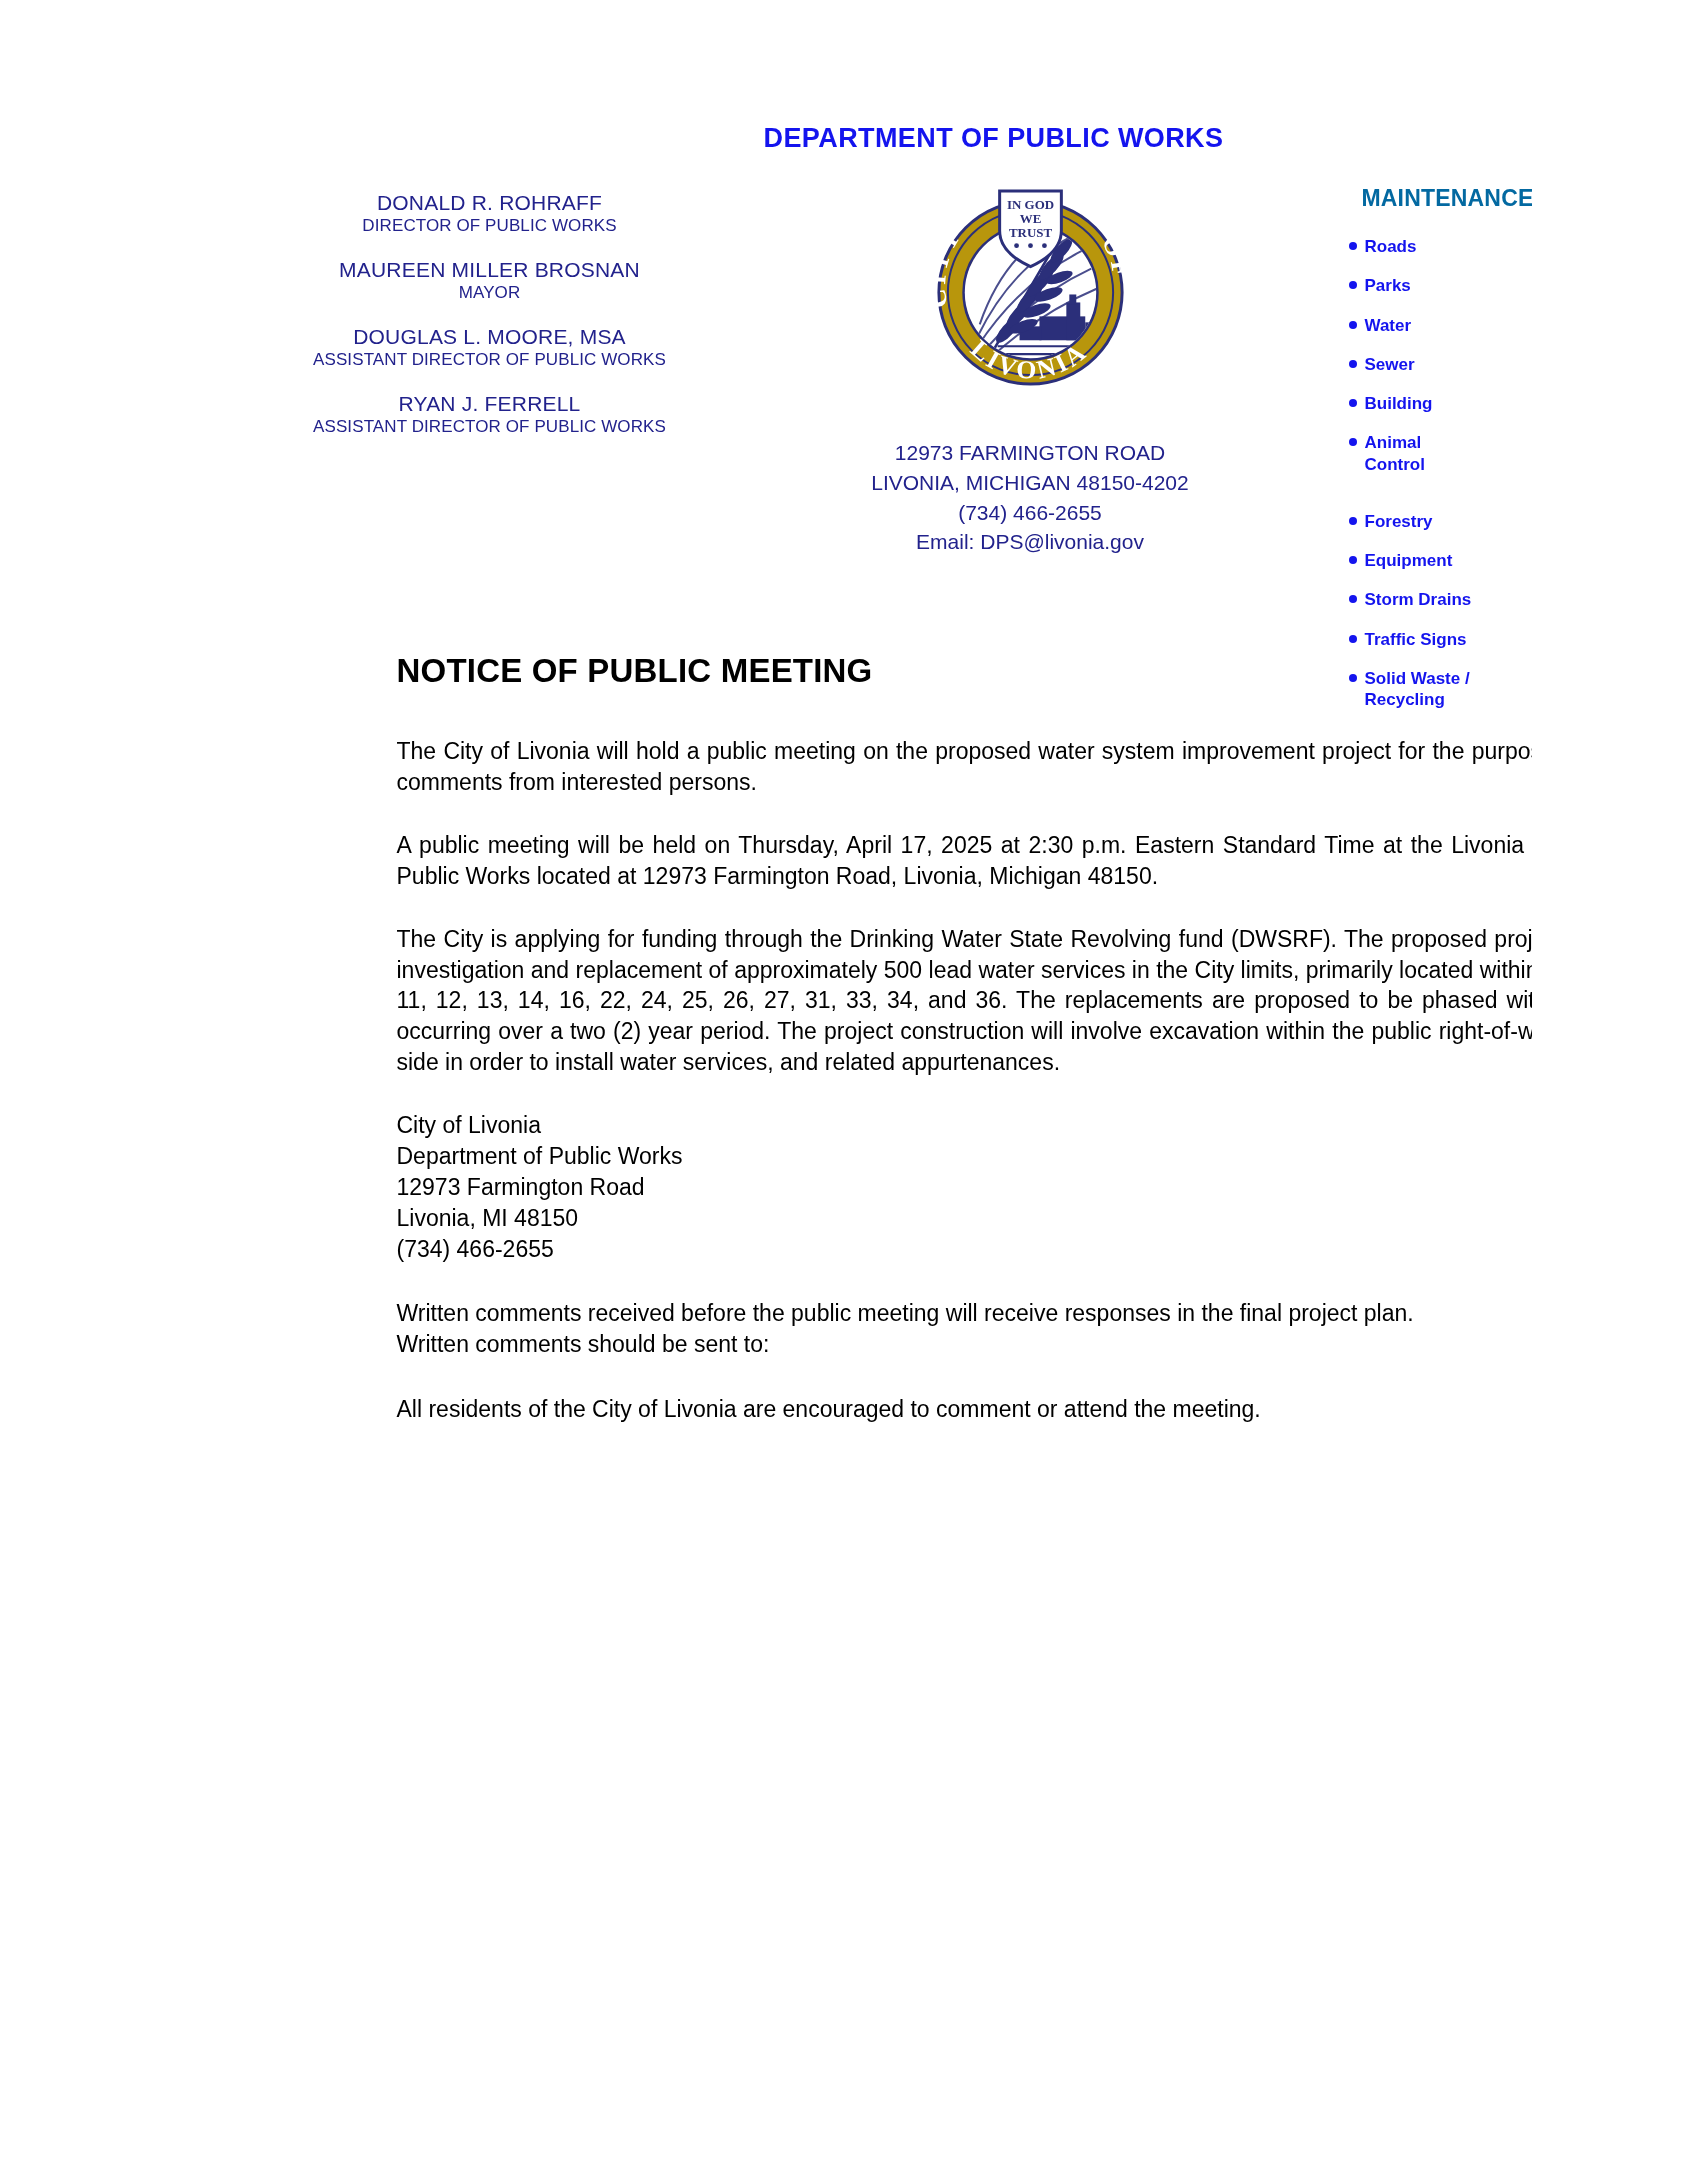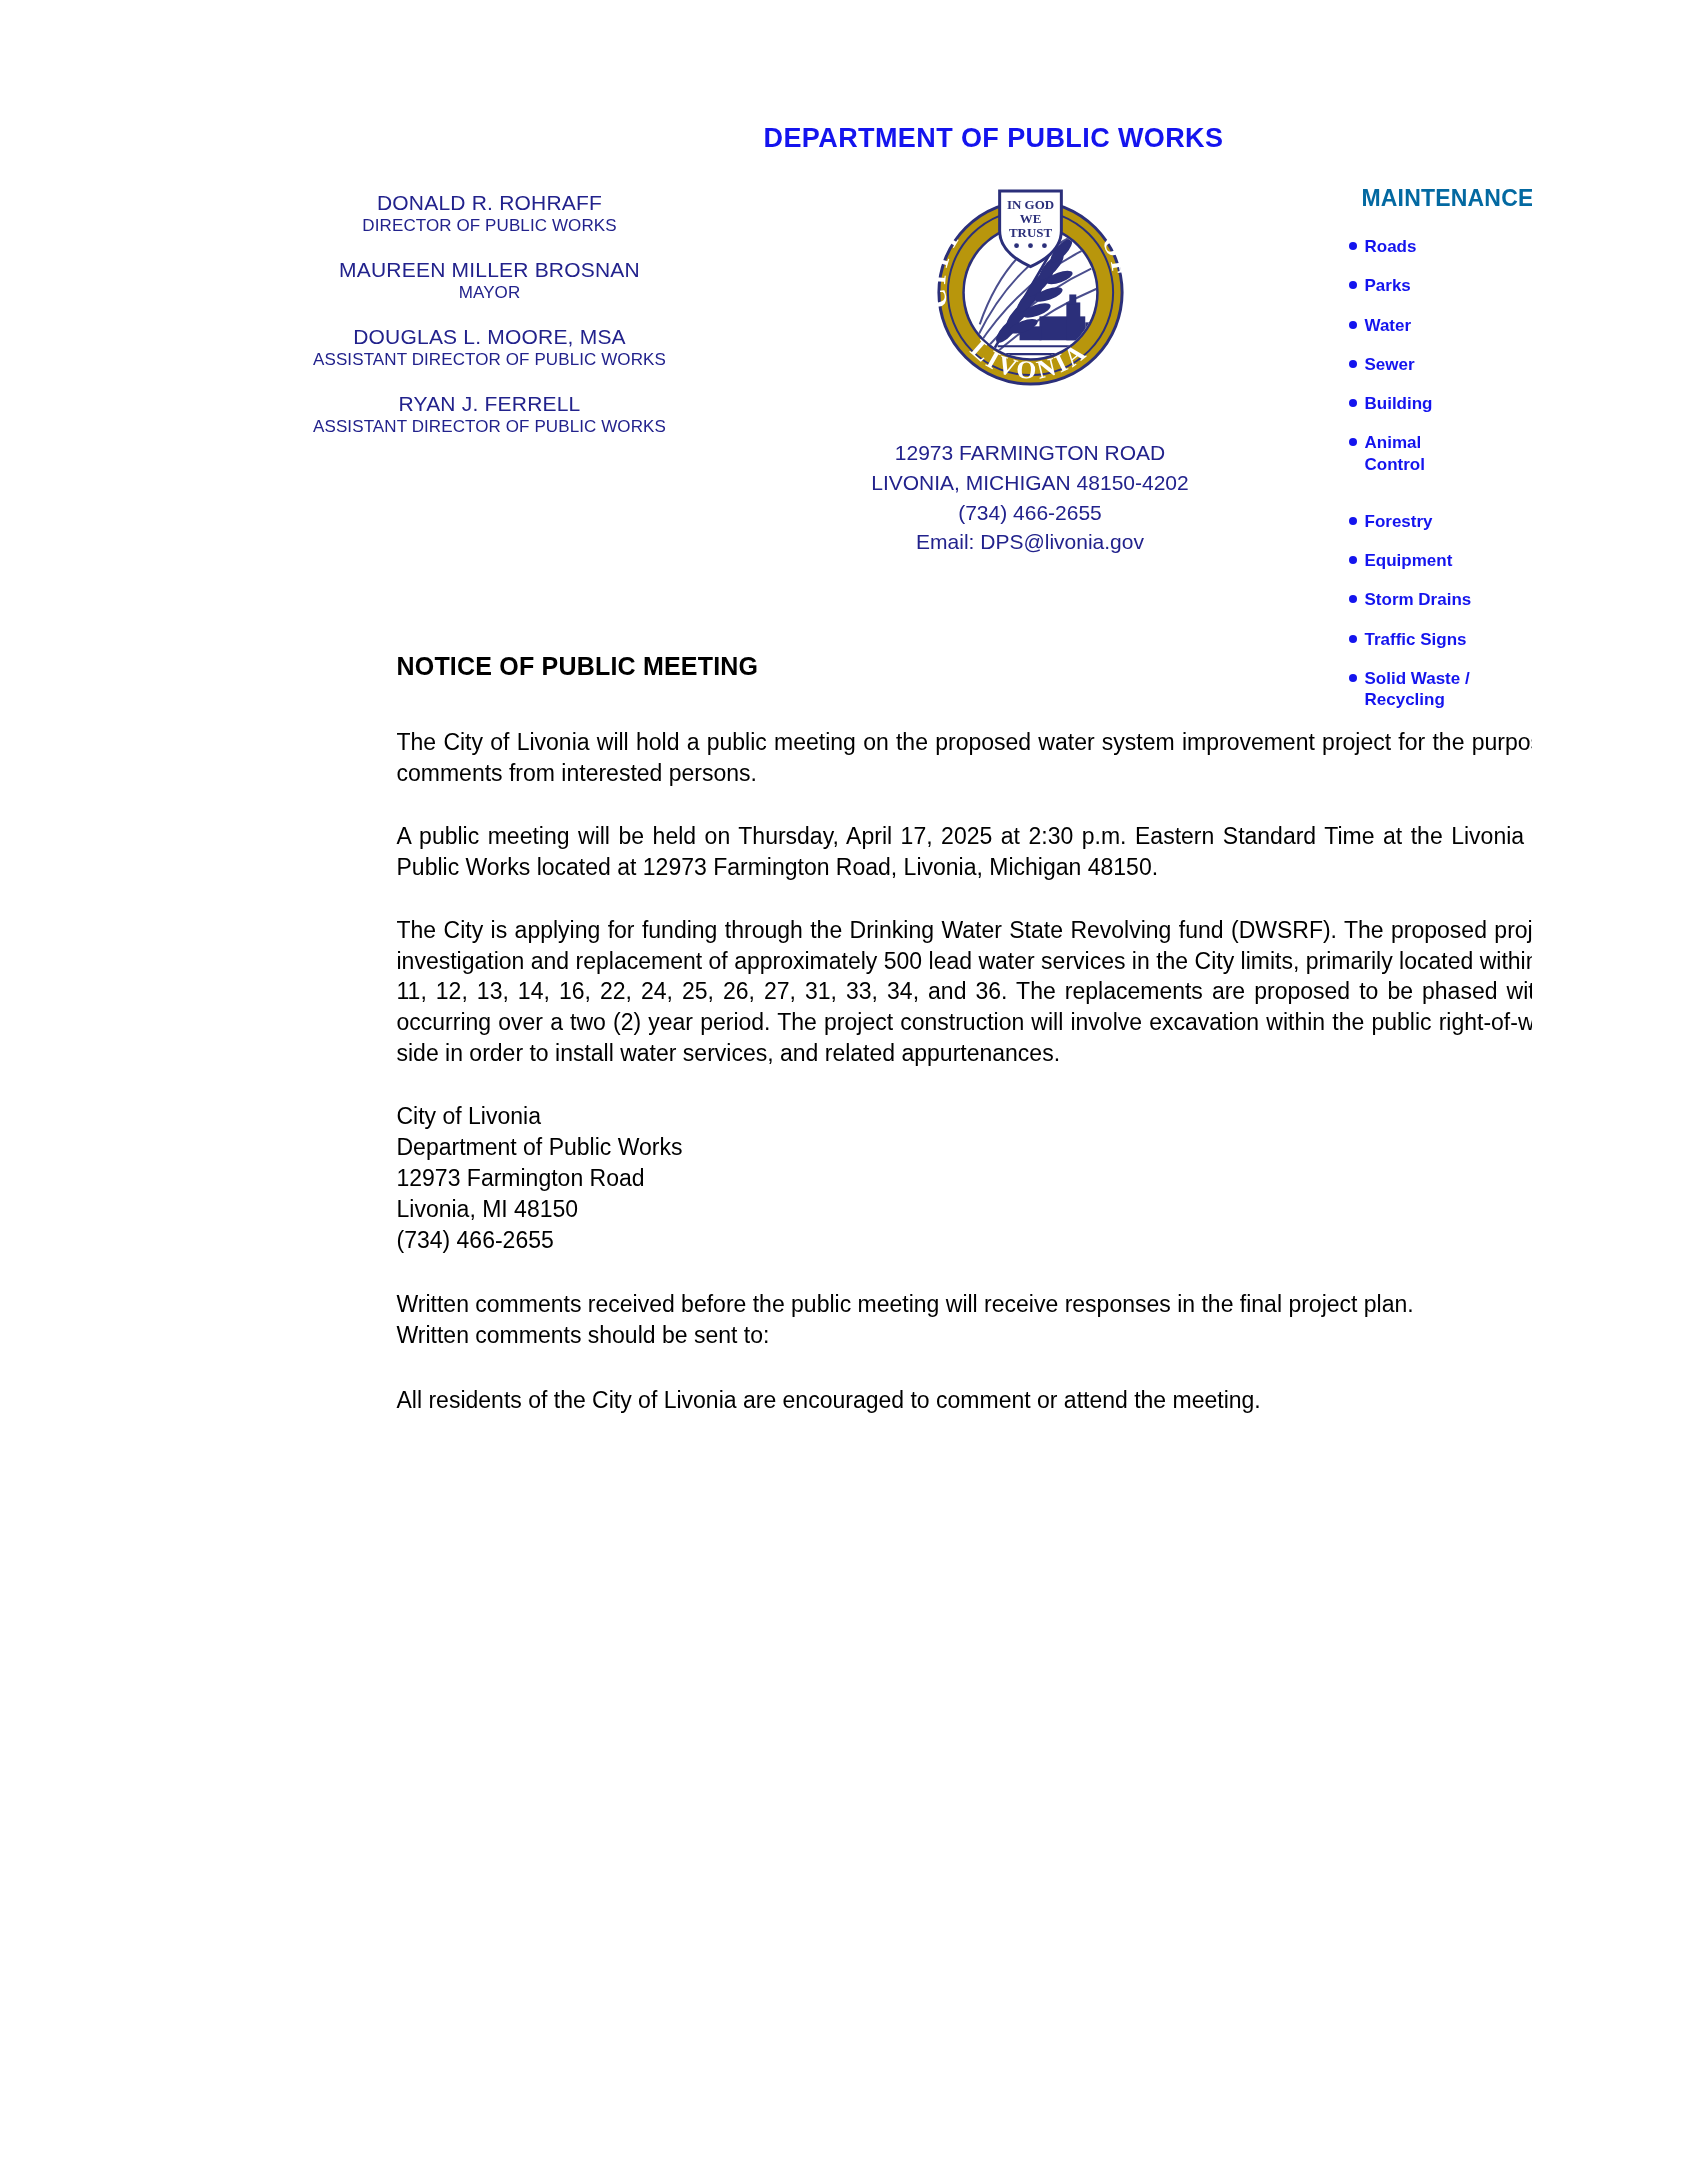--- a/index.html
+++ b/index.html
@@ -131,21 +131,21 @@
   .svc-label { white-space: pre-line; }
 
   
   .content {
     position: absolute;
     left: 245px;
     top: 652px;
     width: 1284px;
   }
   .notice-title {
-    font-size: 25px;
+    font-size: 33px;
     font-weight: bold;
     letter-spacing: 0.2px;
     margin-bottom: 46px;
   }
   .para {
     font-size: 23px;
     line-height: 1.33;
     text-align: justify;
     margin-bottom: 33px;
   }

